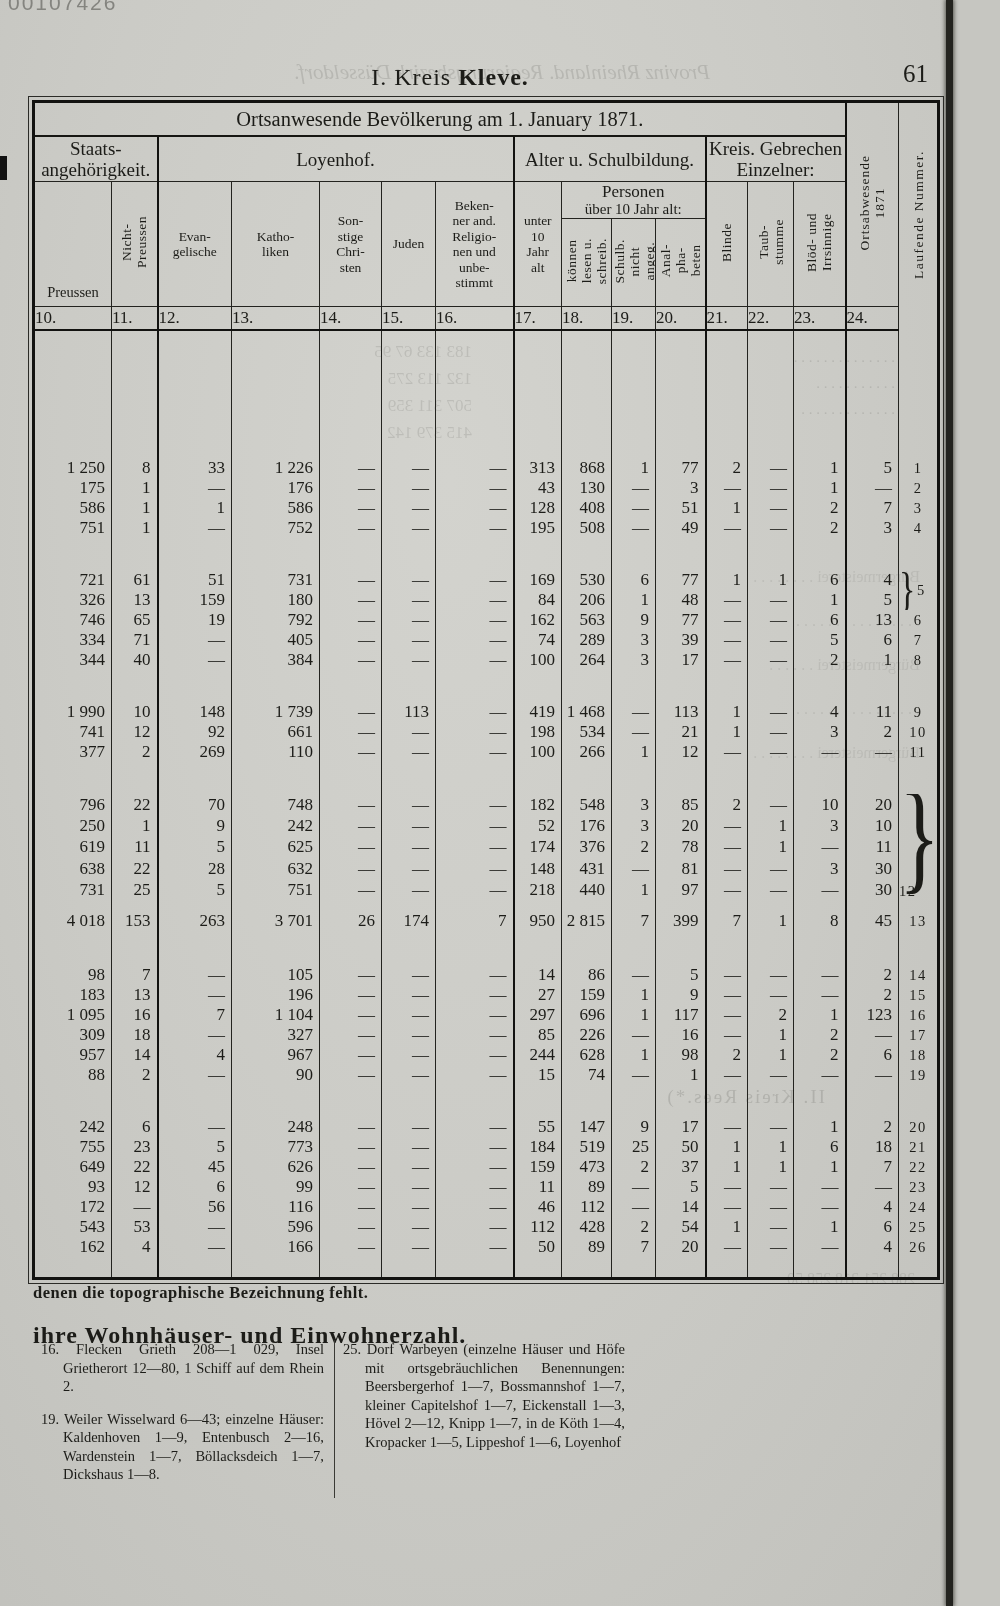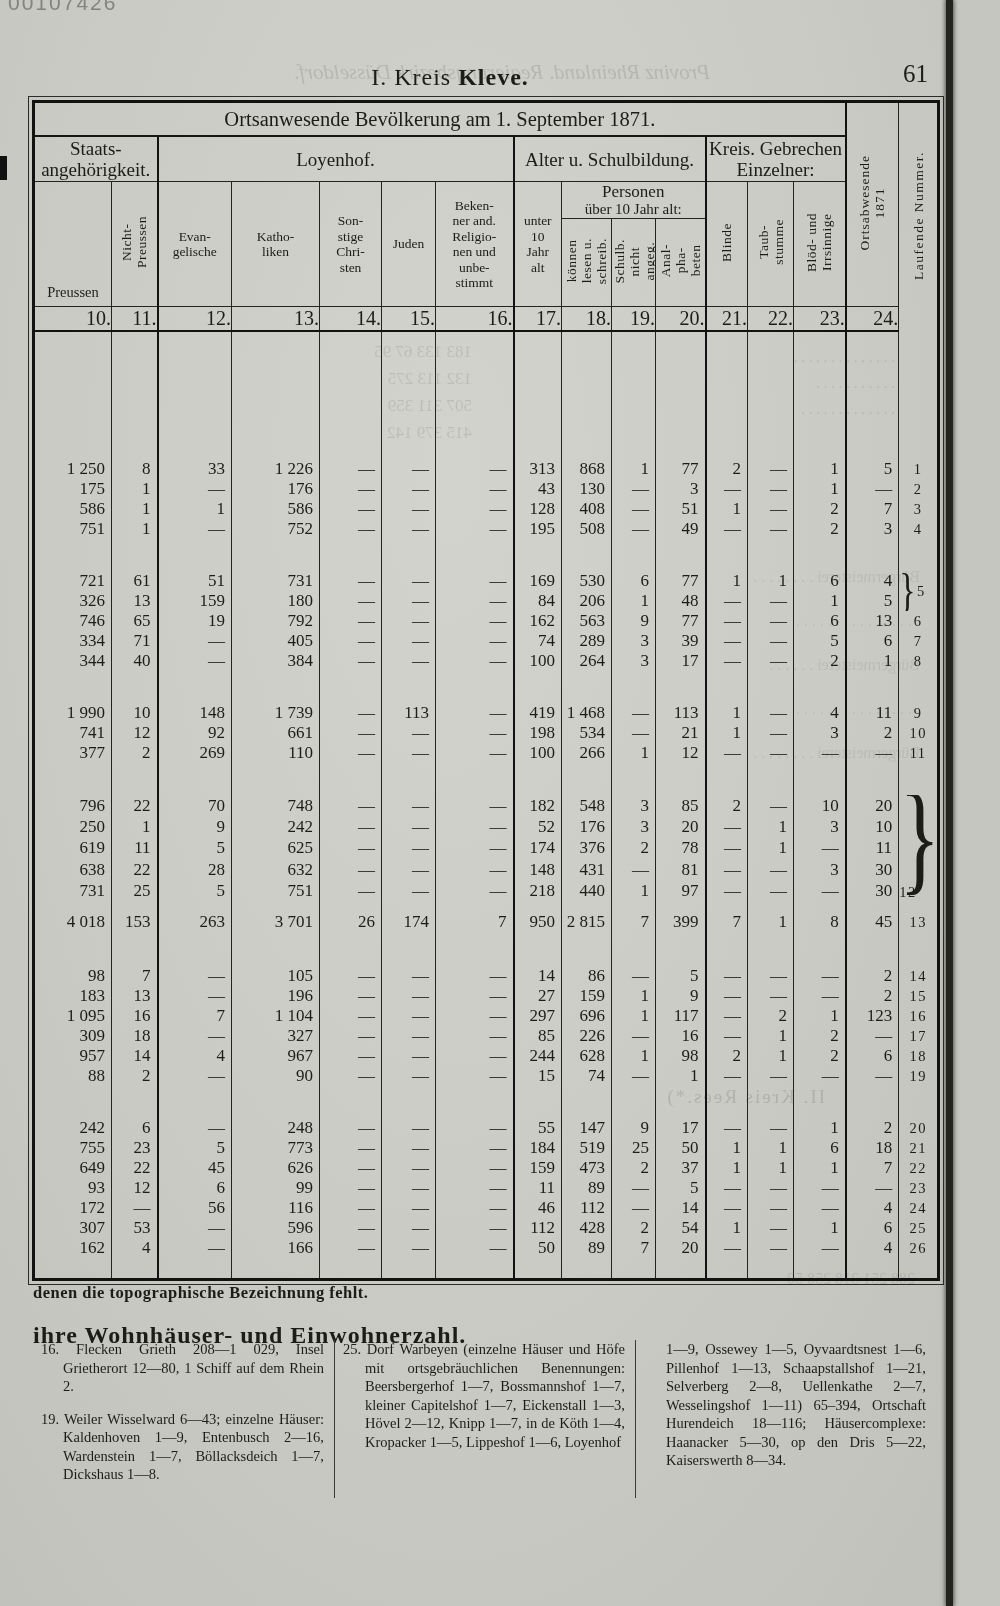--- a/index.html
+++ b/index.html
@@ -43,21 +43,21 @@
   th.bottom{vertical-align:bottom;padding-bottom:6px;font-size:14.5px;}
   .personen-cell{height:36px;border-bottom:1px solid #23231f;vertical-align:middle;}
   .personen-cell .l1{font-size:17px;line-height:18px;}
   .personen-cell .l2{font-size:15px;line-height:16px;}
   .vert{writing-mode:vertical-rl;transform:rotate(180deg);white-space:pre-line;
     display:inline-block;letter-spacing:.5px;}
   th.rot{text-align:center;vertical-align:middle;}
   th.rot .vert{font-size:13.5px;line-height:15px;}
   .orts-head .vert{font-size:17.5px;line-height:22px;letter-spacing:1px;}
   .lauf-head .vert{font-size:20px;line-height:22px;letter-spacing:1.5px;}
-  .r-nums th{height:22px;font-size:20px;text-align:right;
+  .r-nums th{height:22px;font-size:17px;text-align:left;
     border-top:1px solid #23231f;border-bottom:2.5px solid #121210;}
   
   tbody td{font-size:17px;text-align:right;padding-right:6px;height:20px;line-height:20px;
     vertical-align:middle;}
   tbody tr.gap td{height:auto;}
   td.c15{text-align:center;padding-right:0;font-size:14.5px;letter-spacing:1.5px;
     font-feature-settings:"onum" 1;}
   td.brace-cell{text-align:left;padding:0;}
   .brace{display:inline-block;transform:scaleY(1.45);line-height:1;vertical-align:middle;}
   .brace-num{font-size:14.5px;letter-spacing:1.5px;vertical-align:middle;
@@ -119,21 +119,21 @@
           <col style="width:44px">
           <col style="width:50px">
           <col style="width:42px">
       <col style="width:46px">
           <col style="width:52px">
           <col style="width:53px">
           <col style="width:40px">
     </colgroup>
     <thead>
       <tr>
-        <th colspan="14" class="title-cell tk">Ortsanwesende Bevölkerung am 1. September 1871.</th>
+        <th colspan="14" class="title-cell tk">Ortsanwesende Bevölkerung am 1. January 1871.</th>
         <th rowspan="4" class="rot orts-head"><span class="vert">Ortsabwesende
 1871</span></th>
         <th rowspan="5" class="rot lauf-head last"><span class="vert">Laufende Nummer.</span></th>
       </tr>
       <tr class="r-group">
         <th colspan="2" class="tk">
               <div>Staats-</div>
               <div>angehörigkeit.</div>
             </th>
         <th colspan="5" class="tk">Loyenhof.</th>
@@ -843,21 +843,21 @@
             <td class="c8">112</td>
             <td class="c9">—</td>
             <td class="c10 tk">14</td>
             <td class="c11">—</td>
             <td class="c12">—</td>
             <td class="c13 tk">—</td>
             <td class="c14">4</td>
             <td class="c15">24</td>
           </tr>
           <tr>
-            <td class="c0">307</td>
+            <td class="c0">543</td>
             <td class="c1 tk">53</td>
             <td class="c2">—</td>
             <td class="c3">596</td>
             <td class="c4">—</td>
             <td class="c5">—</td>
             <td class="c6 tk">—</td>
             <td class="c7">112</td>
             <td class="c8">428</td>
             <td class="c9">2</td>
             <td class="c10 tk">54</td>
@@ -910,18 +910,15 @@
   <div id="footer-note">denen die topographische Bezeichnung fehlt.</div>
   <div id="footer-heading">ihre Wohnhäuser- und Einwohnerzahl.</div>
   <div id="footnotes">
     <div class="fn-col">
       <p>16. Flecken Grieth 208—1 029, Insel Grietherort 12—80, 1 Schiff auf dem Rhein 2.</p>
       <p>19. Weiler Wisselward 6—43; einzelne Häuser: Kaldenhoven 1—9, Entenbusch 2—16, Wardenstein 1—7, Böllacksdeich 1—7, Dickshaus 1—8.</p>
     </div>
     <div class="fn-col">
       <p>25. Dorf Warbeyen (einzelne Häuser und Höfe mit ortsgebräuchlichen Benennungen: Beersbergerhof 1—7, Bossmannshof 1—7, kleiner Capitelshof 1—7, Eickenstall 1—3, Hövel 2—12, Knipp 1—7, in de Köth 1—4, Kropacker 1—5, Lippeshof 1—6, Loyenhof</p>
     </div>
-    <div class="fn-col">
-      <p class="cont">1—9, Ossewey 1—5, Oyvaardtsnest 1—6, Pillenhof 1—13, Schaapstallshof 1—21, Selverberg 2—8, Uellenkathe 2—7, Wesselingshof 1—11) 65–394, Ortschaft Hurendeich 18—116; Häusercomplexe: Haanacker 5—30, op den Dris 5—22, Kaiserswerth 8—34.</p>
-    </div>
   </div>
 
 </div>
 
 </body></html>

